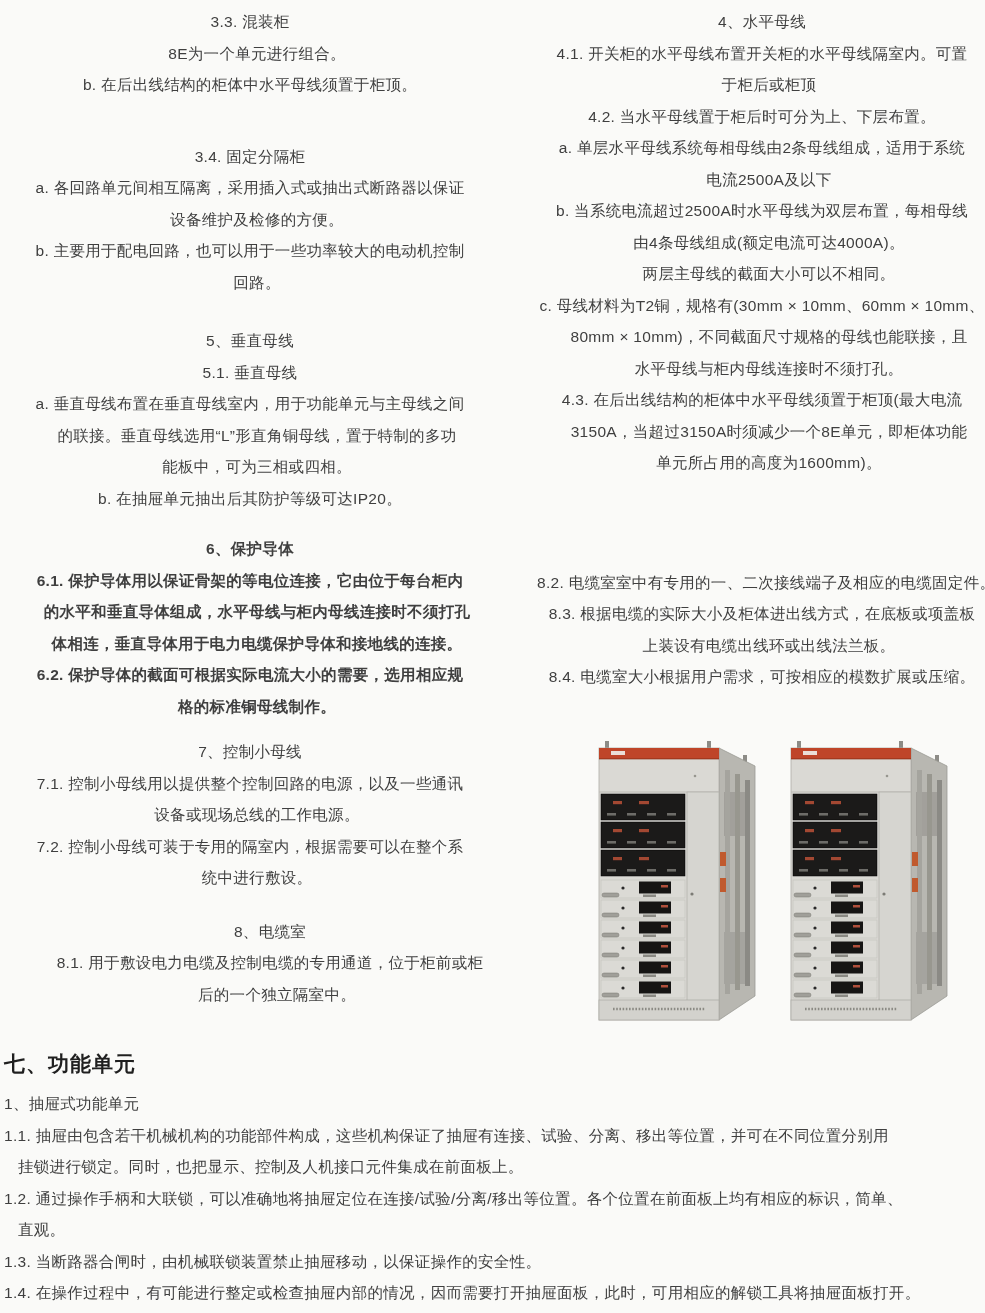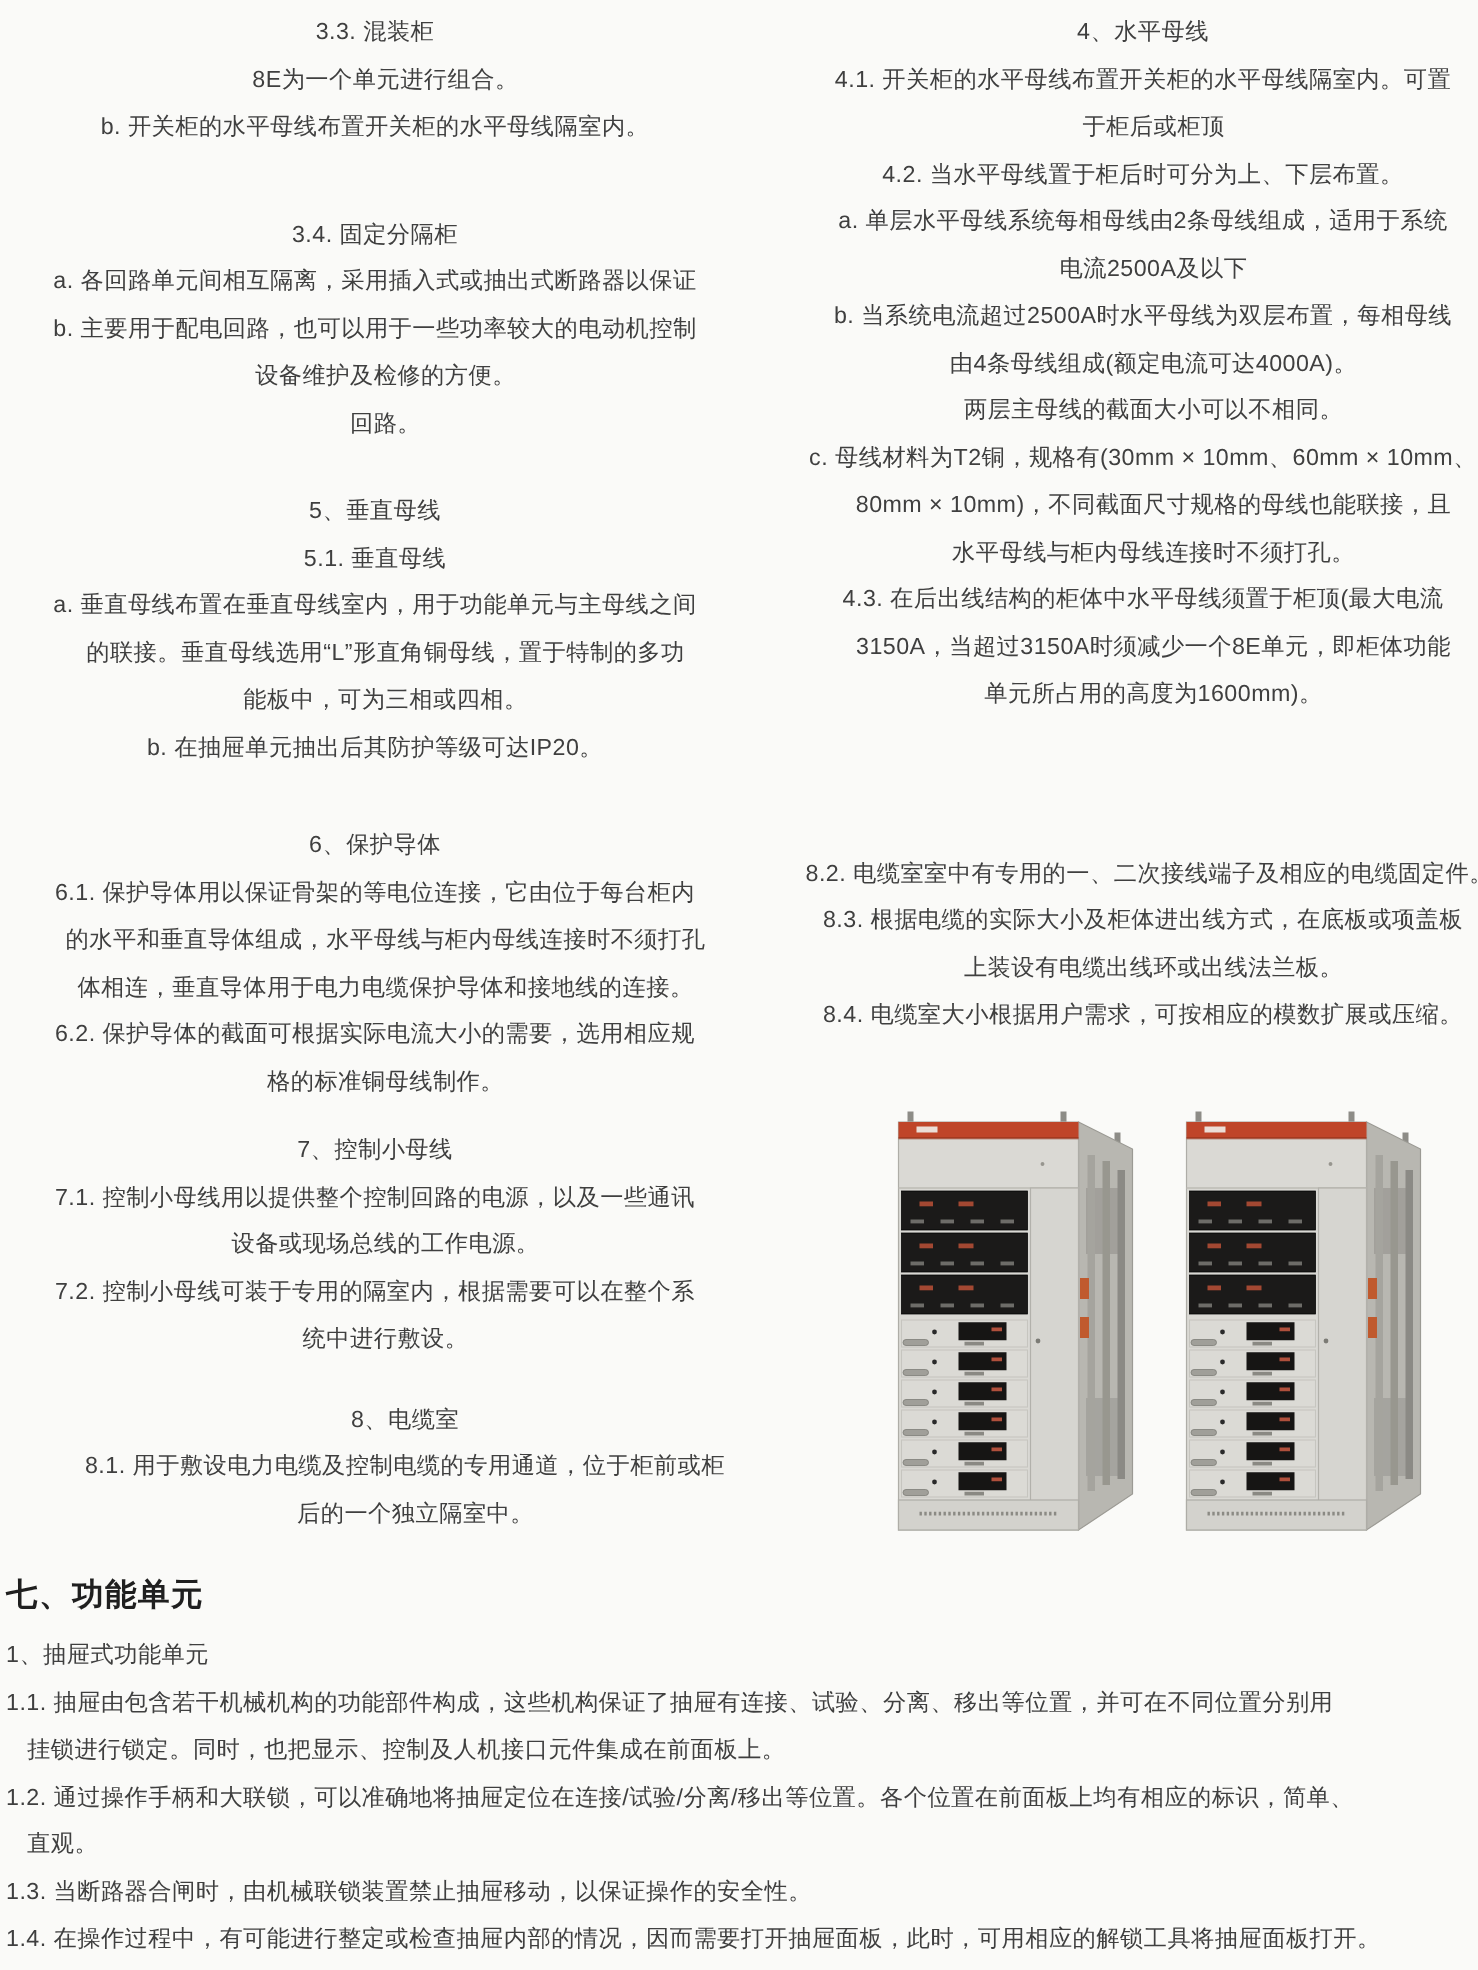--- a/index.html
+++ b/index.html
@@ -13,48 +13,48 @@
   .col-left{left:14px;top:6px;width:472px;}
   .col-right{left:537px;top:6px;width:450px;}
   .sec{margin:0;text-align:center;}
   .line{
     font-size:15.5px;line-height:31.5px;white-space:nowrap;
     letter-spacing:0.3px;
   }
   .ind{padding-left:14px;}
   .m-b{margin-top:40px;}
   .m-c{margin-top:27px;}
-  .m-d{margin-top:34px;}
+  .m-d{margin-top:19px;font-weight:bold;}
   .m-e{margin-top:14px;}
   .m-f{margin-top:22px;margin-left:40px;}
   .m-h{margin-top:88px;}
   .figure-wrap{
     position:absolute;left:585px;top:726px;width:375px;height:318px;
   }
   .bottom{position:absolute;left:4px;top:1050px;width:962px;}
   .bottom-heading{
     font-size:21px;font-weight:bold;color:#1f1f1f;line-height:28px;
     letter-spacing:1px;margin:0 0 10px 0;
   }
   .bottom .line{line-height:31.5px;}
 </style>
 </head>
 <body>
 
 <div class="col col-left">
   <div class="sec">
     <div class="line">3.3. 混装柜</div>
     <div class="line ind">8E为一个单元进行组合。</div>
-    <div class="line">b. 开关柜的水平母线布置开关柜的水平母线隔室内。</div>
+    <div class="line">b. 在后出线结构的柜体中水平母线须置于柜顶。</div>
   </div>
   <div class="sec m-b">
     <div class="line">3.4. 固定分隔柜</div>
     <div class="line">a. 各回路单元间相互隔离，采用插入式或抽出式断路器以保证</div>
+    <div class="line ind">设备维护及检修的方便。</div>
     <div class="line">b. 主要用于配电回路，也可以用于一些功率较大的电动机控制</div>
-    <div class="line ind">设备维护及检修的方便。</div>
     <div class="line ind">回路。</div>
   </div>
   <div class="sec m-c">
     <div class="line">5、垂直母线</div>
     <div class="line">5.1. 垂直母线</div>
     <div class="line">a. 垂直母线布置在垂直母线室内，用于功能单元与主母线之间</div>
     <div class="line ind">的联接。垂直母线选用“L”形直角铜母线，置于特制的多功</div>
     <div class="line ind">能板中，可为三相或四相。</div>
     <div class="line">b. 在抽屉单元抽出后其防护等级可达IP20。</div>
   </div>

